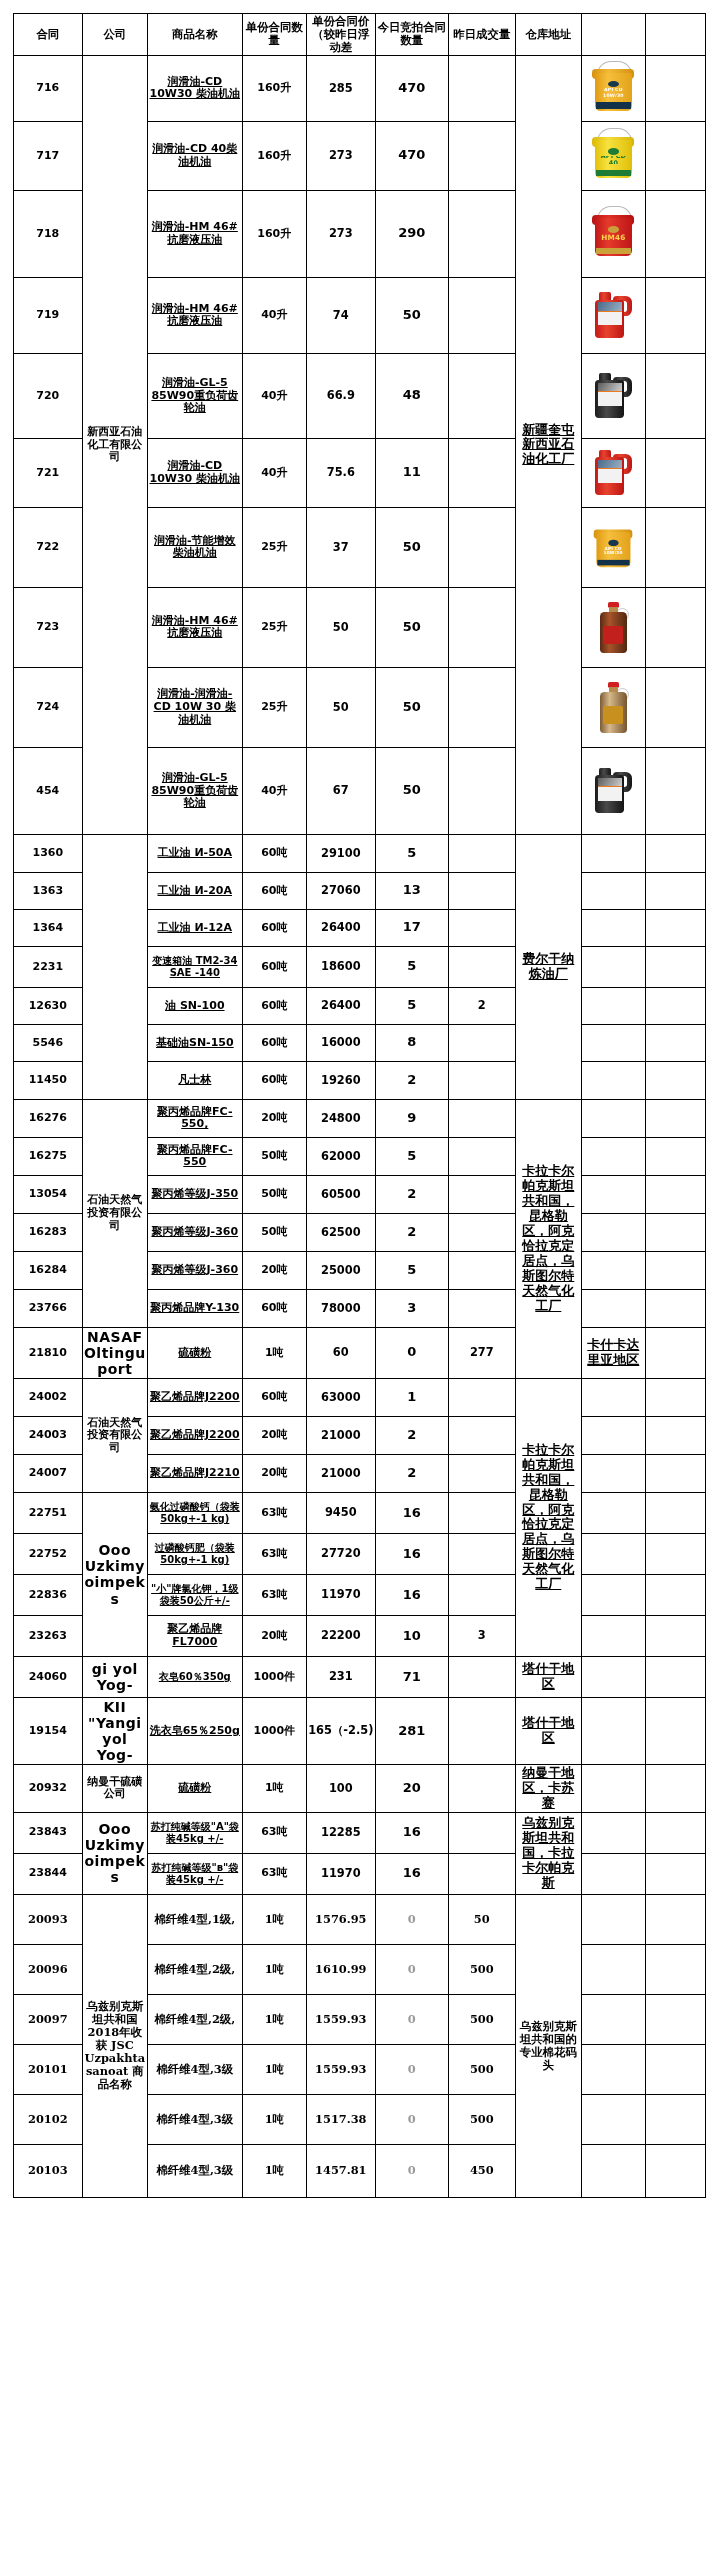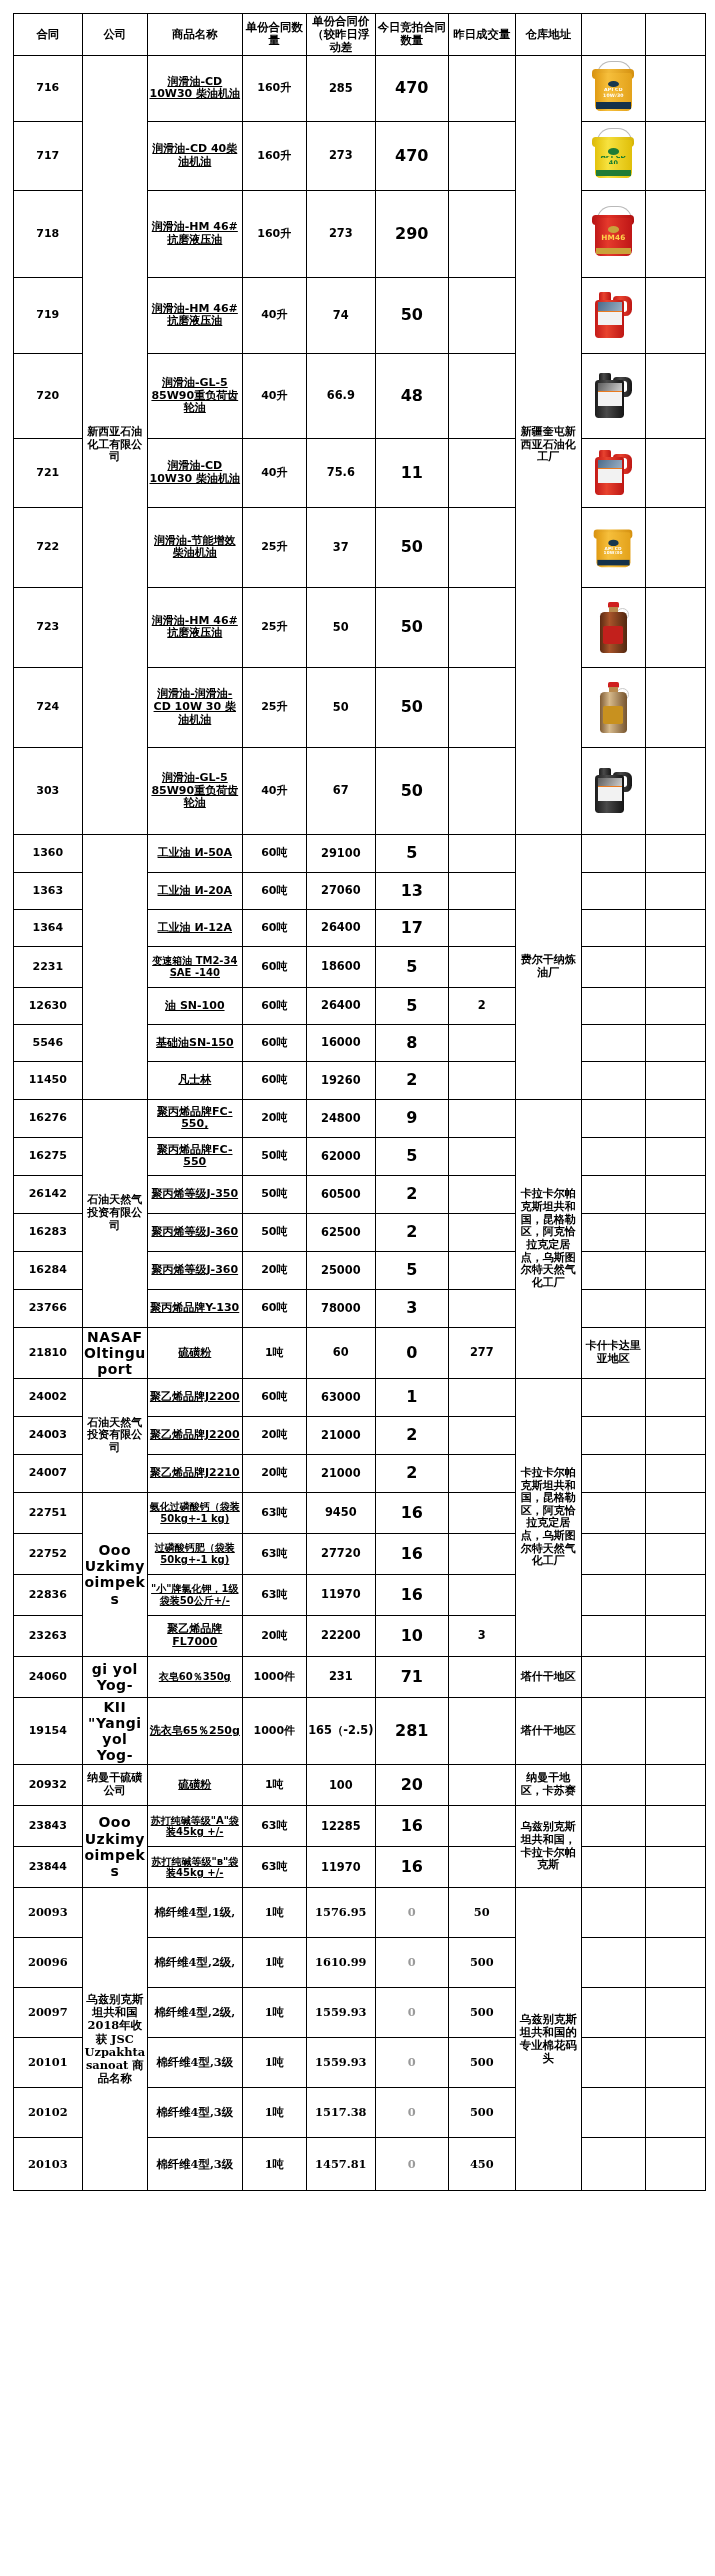--- a/index.html
+++ b/index.html
@@ -42,23 +42,23 @@
     line-height:1.08;
     padding:0 0.9px;
   }
   td.num{ font-weight:bold; font-size:11px; letter-spacing:0px;}
   td.company{ font-size:11px; font-weight:bold; line-height:1.12;}
   td.company.latin{ font-size:14px; letter-spacing:0.5px;}
   td.goods{ font-size:11px; font-weight:bold; line-height:1.12;text-decoration:underline;}
   td.goods.sm{ font-size:10px;}
   td.qty{ font-size:11px; font-weight:bold;}
   td.price{ font-size:11.4px; font-weight:bold;}
-  td.today{ font-size:16px; font-weight:bold;}
+  td.today{ font-size:13px; font-weight:bold;}
   td.yest{ font-size:11.4px; font-weight:bold;}
-  td.wh{ font-size:11px; font-weight:bold; line-height:1.14;}
+  td.wh{ font-size:13px; font-weight:bold; line-height:1.14;text-decoration:underline;}
   td.img{ padding:0; position:relative;}
   td.blank{}
   td.light{ color:#9a9a9a; font-weight:normal;}
   td.cot{ font-family:"DejaVu Serif","Liberation Serif",serif; font-weight:normal; font-size:11.4px;}
   td.cotname{ font-family:"DejaVu Serif","Liberation Serif",serif; font-weight:normal; font-size:11.4px; line-height:1.18;}
 
   
   col.c0{width:69px;}
   col.c1{width:65px;}
   col.c2{width:95px;}
@@ -350,21 +350,21 @@
                 <div class="bneck"></div>
                 <div class="bbody"></div>
                 <div class="blabel"></div>
               </div>
           </div>
         </td>
         <td class="blank"></td>
       </tr>
 
       <tr style="height:87px">
-        <td class="num">303</td>
+        <td class="num">454</td>
         <td class="goods">润滑油-GL-5 85W90重负荷齿轮油</td>
         <td class="qty">40升</td>
         <td class="price">67</td>
         <td class="today">50</td>
         <td class="yest"></td>
         <td class="img">
           <div class="prod">
             <div class="jug blackj">
                 <div class="jneck"></div>
                 <div class="jhandle"></div>
@@ -474,21 +474,21 @@
         <td class="goods">聚丙烯品牌FC-550</td>
         <td class="qty">50吨</td>
         <td class="price">62000</td>
         <td class="today">5</td>
         <td class="yest"></td>
         <td class="blank"></td>
         <td class="blank"></td>
       </tr>
 
       <tr style="height:38px">
-        <td class="num">26142</td>
+        <td class="num">13054</td>
         <td class="goods">聚丙烯等级J-350</td>
         <td class="qty">50吨</td>
         <td class="price">60500</td>
         <td class="today">2</td>
         <td class="yest"></td>
         <td class="blank"></td>
         <td class="blank"></td>
       </tr>
 
       <tr style="height:38px">

